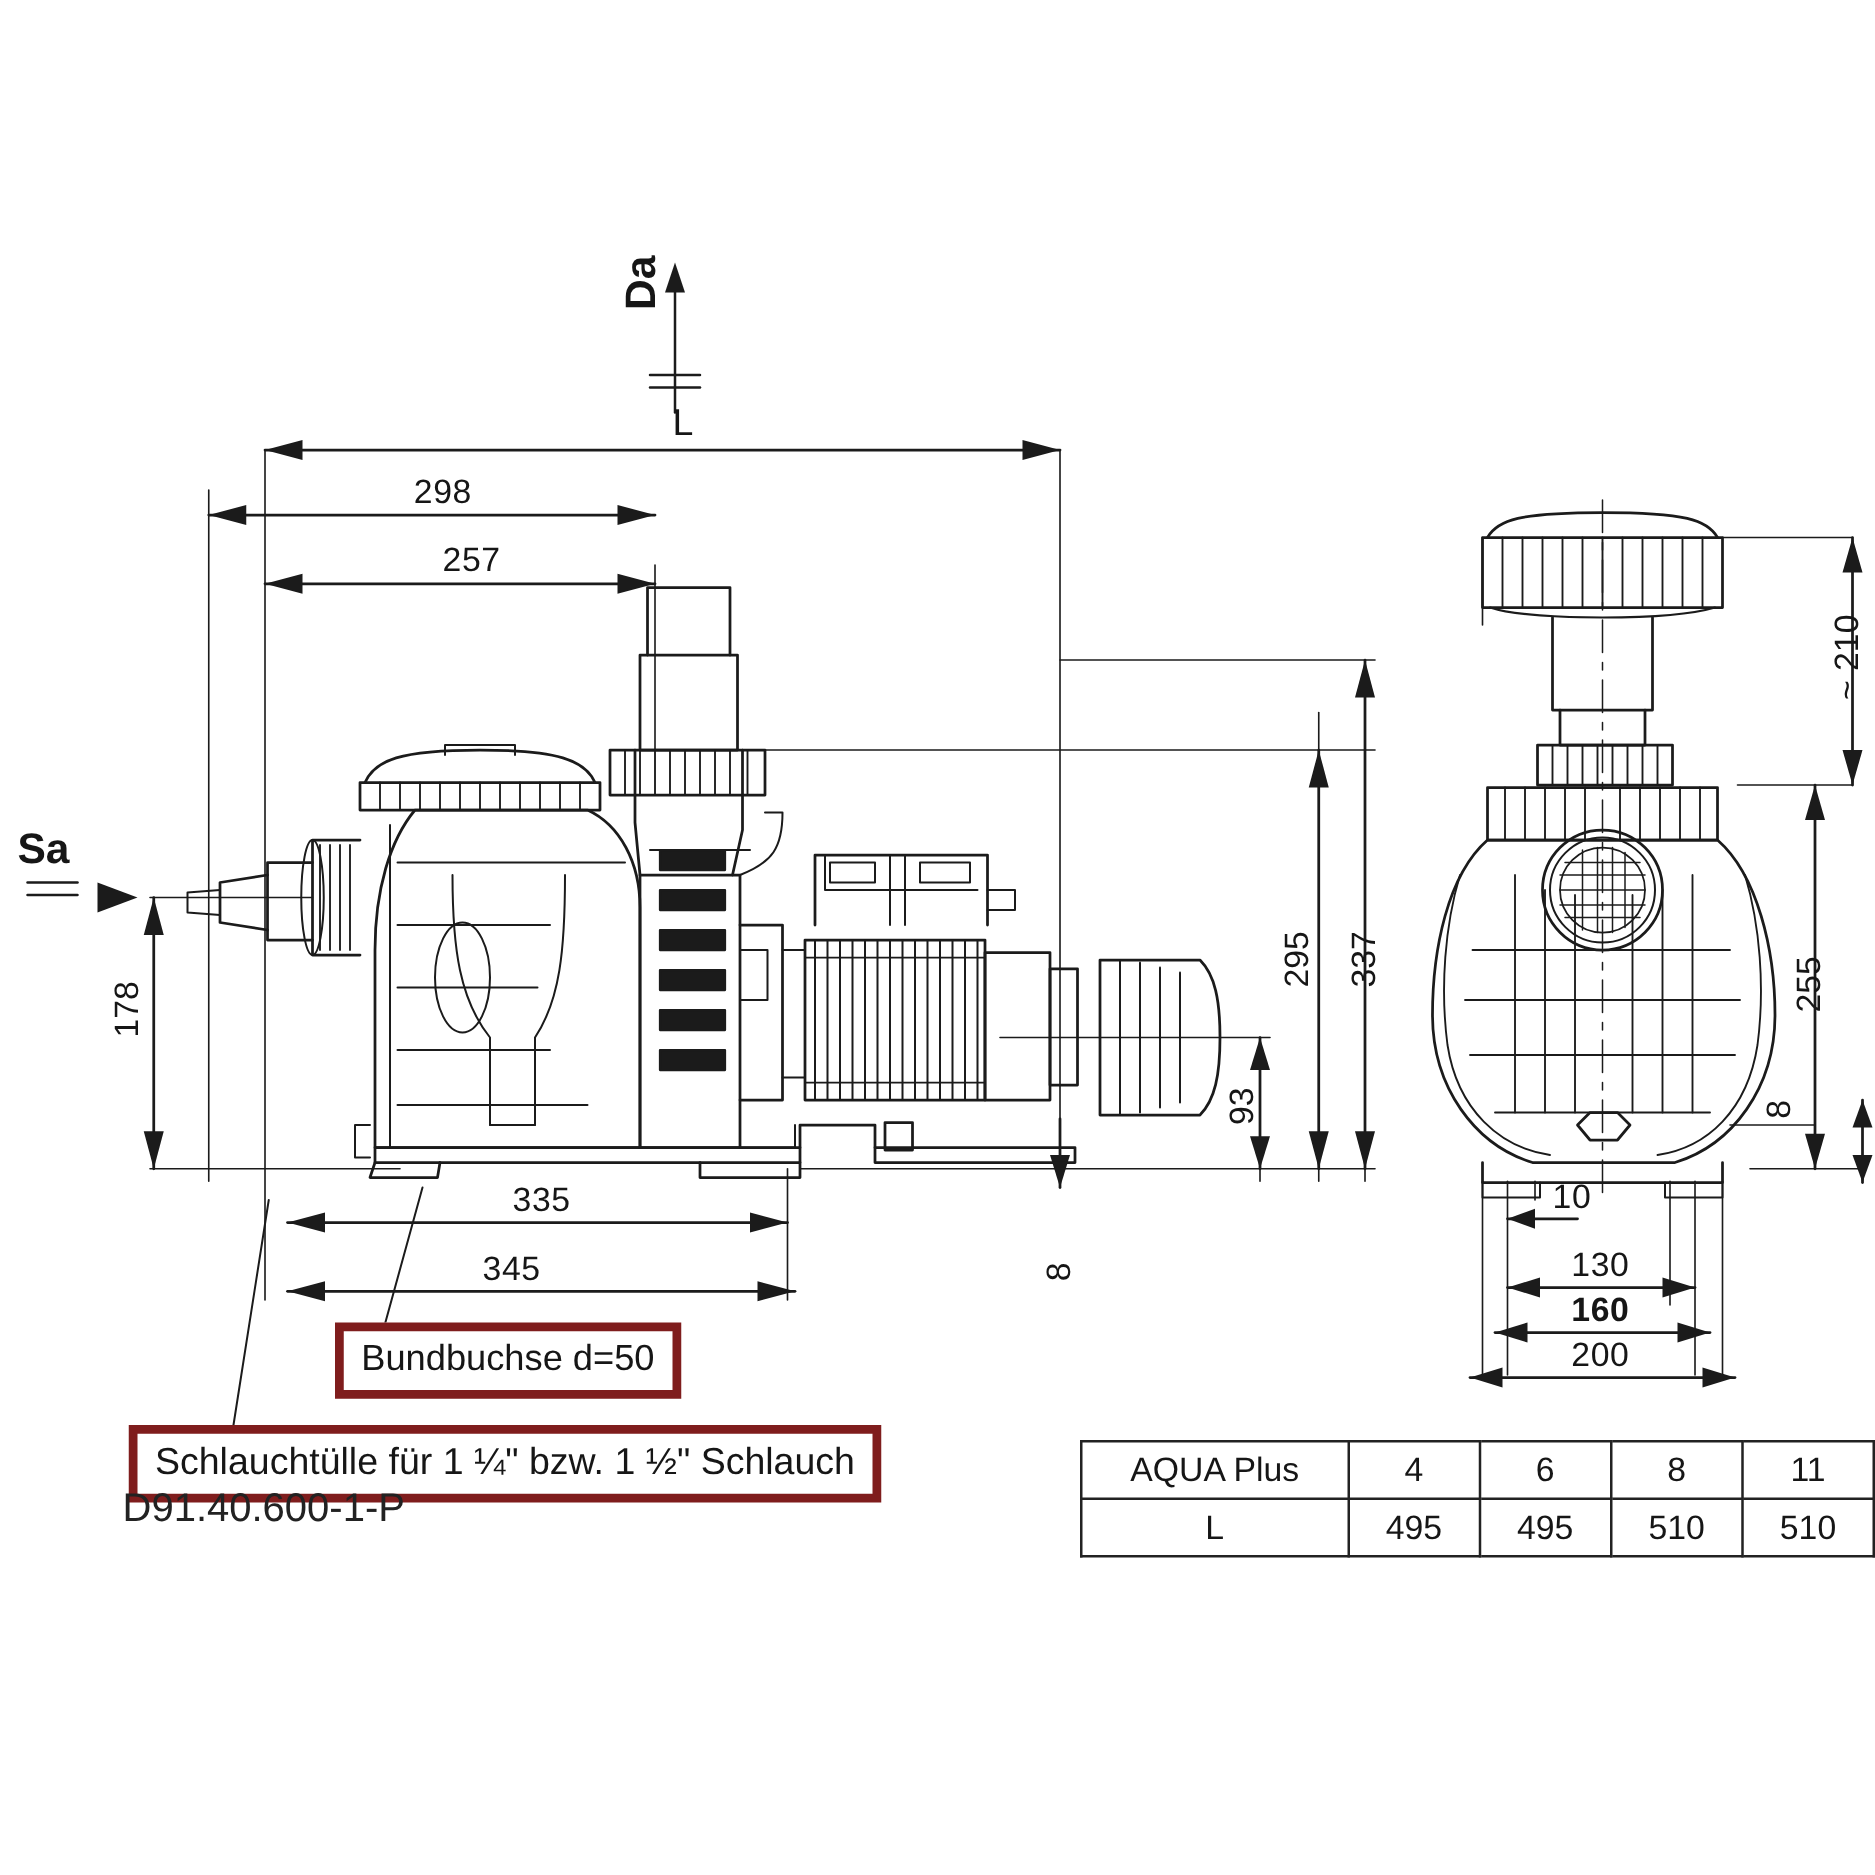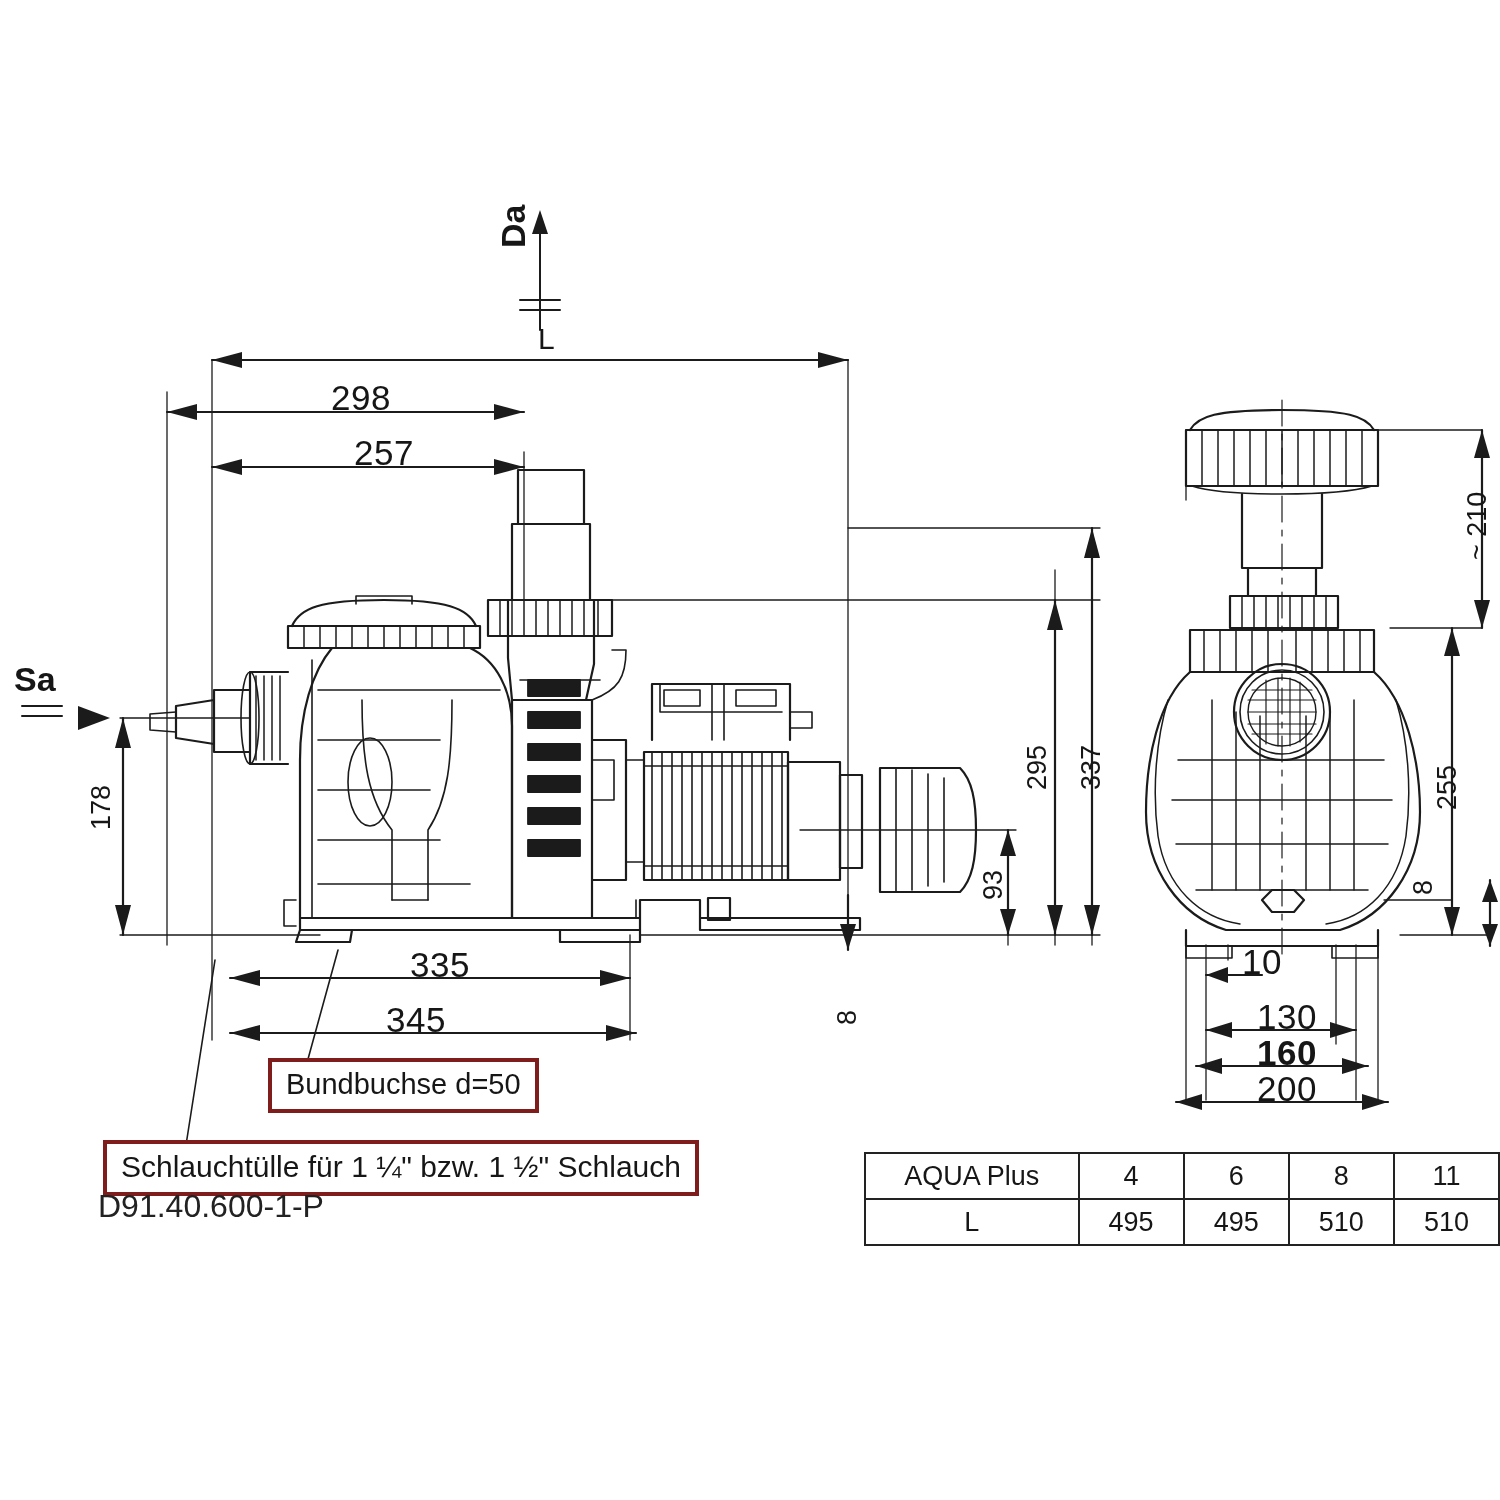--- a/index.html
+++ b/index.html
@@ -17,34 +17,34 @@
     overflow: hidden;
   }
   svg { display: block; }
   .lbl {
     position: absolute;
     font-family: "Liberation Sans", sans-serif;
     color: #161616;
     white-space: nowrap;
   }
   .dim {
-    font-size: 35px;
+    font-size: 27px;
     letter-spacing: 0.5px;
   }
   .dim-rot {
     font-size: 27px;
     transform-origin: left top;
     transform: rotate(-90deg);
   }
   .big {
     font-size: 34px;
     font-weight: 700;
   }
   .callout {
-    border: 4px solid #7f1d1d;
+    border: 7px solid #7f1d1d;
     padding: 6px 14px 8px 14px;
     background: #fff;
     font-size: 29px;
   }
   .docid {
     font-size: 32px;
     color: #222;
     margin-left: 32px;
   }
   

